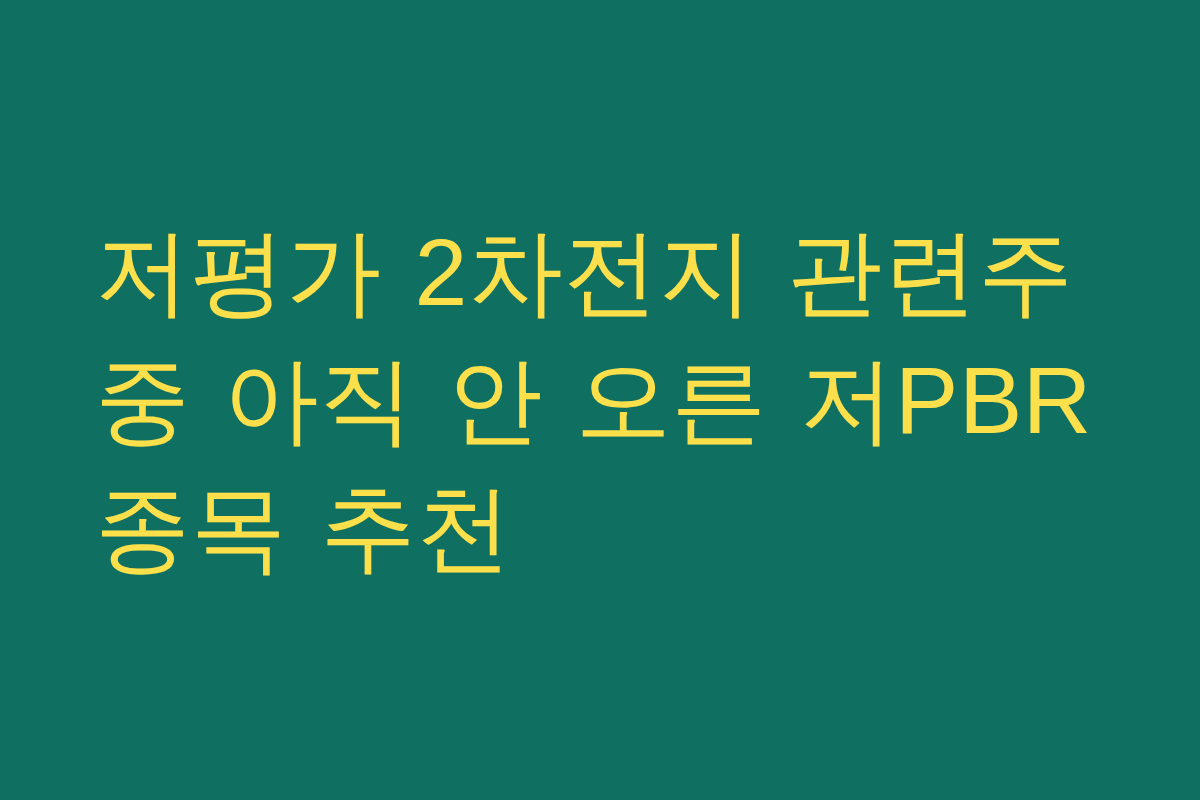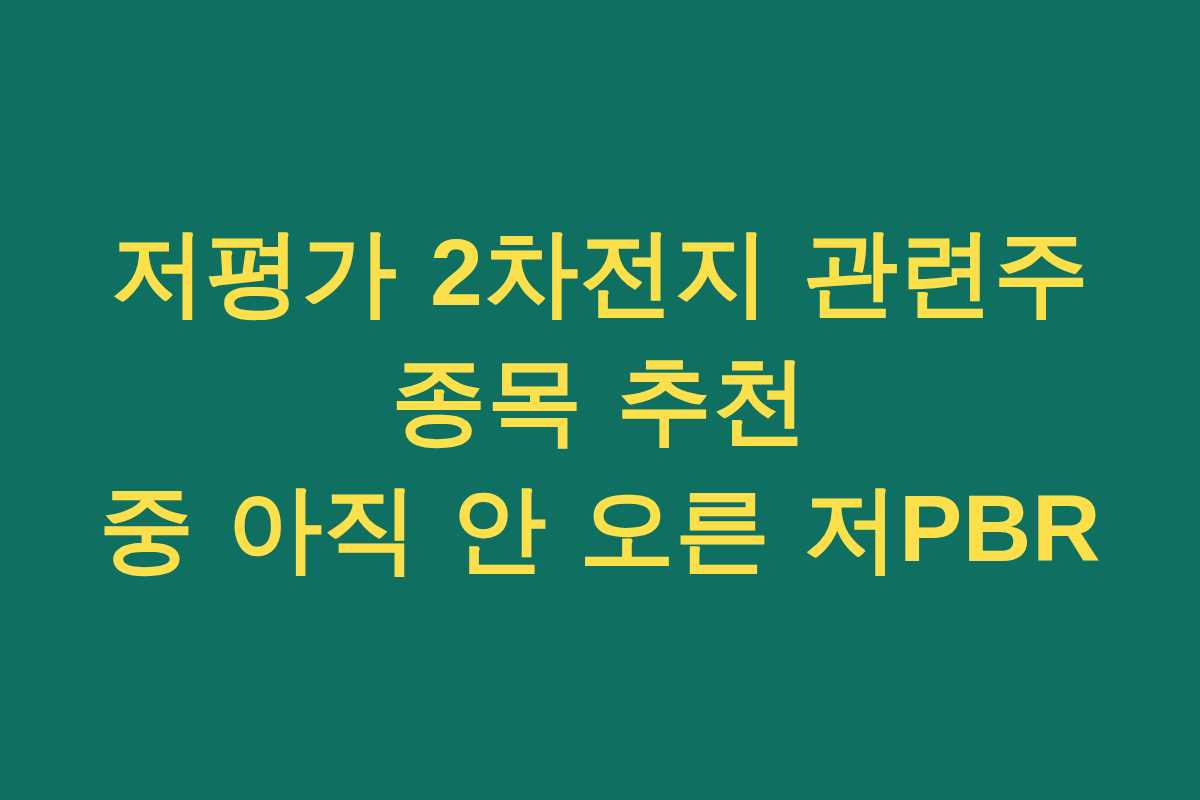--- a/index.html
+++ b/index.html
@@ -23,24 +23,24 @@
     display: flex;
     align-items: center;
     justify-content: center;
     background: #0F6F61;
   }
 
   .headline {
     width: 1010px;
     margin: 16px;
     padding: 0;
-    text-align: center;
+    text-align: left;
     color: #FBE04B;
     font-family: "Liberation Sans", "DejaVu Sans", sans-serif;
-    font-weight: 700;
+    font-weight: 400;
     font-size: 95px;
     line-height: 128px;
     letter-spacing: 0.5px;
     word-spacing: 6px;
     
     -webkit-font-smoothing: antialiased;
     text-rendering: optimizeLegibility;
   }
 
   .headline .line {
@@ -52,16 +52,16 @@
   .headline .line-3 {
     letter-spacing: 1px;
   }
 </style>
 </head>
 <body>
 
 <div class="banner" style="background: rgb(15, 111, 97);">
   <h1 class="headline" style="color: rgb(251, 224, 75);">
     <span class="line line-1">저평가 2차전지 관련주</span>
+    <span class="line line-2">중 아직 안 오른 저PBR</span>
     <span class="line line-3">종목 추천</span>
-    <span class="line line-2">중 아직 안 오른 저PBR</span>
   </h1>
 </div>
 
 </body></html>

